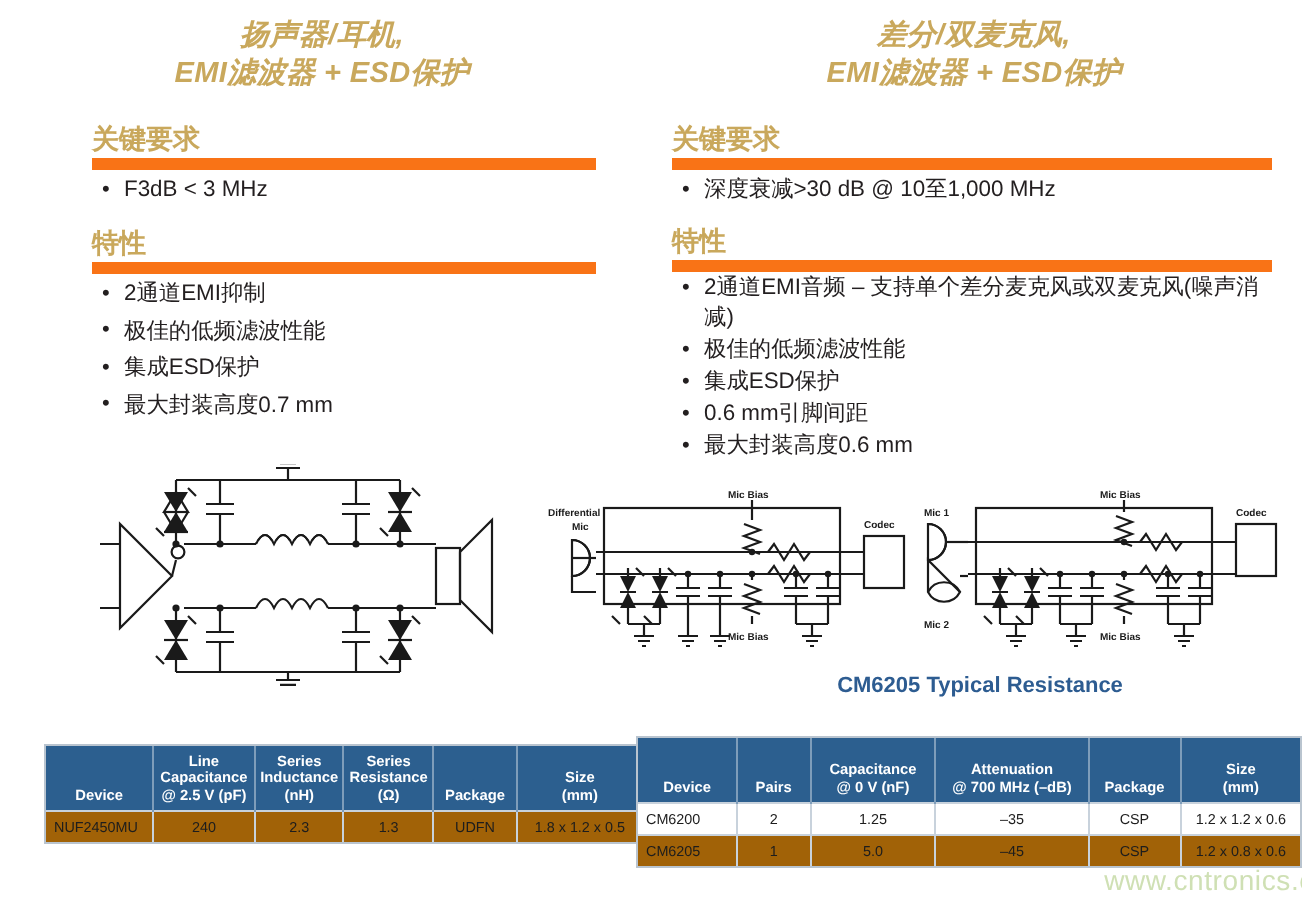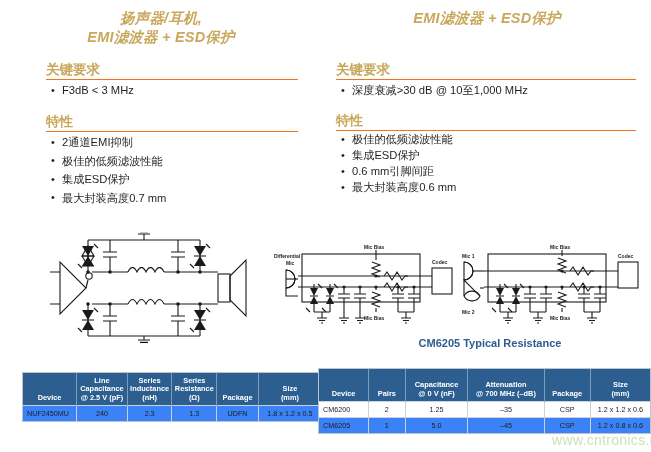--- a/index.html
+++ b/index.html
@@ -28,21 +28,21 @@
   .title-left{position:absolute;left:8px;top:9px;width:306px;}
 
   
   .sec{position:absolute;}
   .sec-head{
     color:#c9a85c;
     font-size:13.5px;
     font-weight:700;
     line-height:16px;
     padding-bottom:1px;
-    border-bottom:1px solid #f97316;
+    border-bottom:6px solid #f97316;
   }
   .bullets{margin:0;padding:0;list-style:none;}
   .bullets li{
     position:relative;
     padding-left:16px;
     font-size:11.2px;
     line-height:15.5px;
     color:#231f20;
     margin-top:3px;
   }
@@ -95,21 +95,21 @@
     font-size:7.2px;
     color:#1d1d1d;
     text-align:center;
     padding:2px 1px;
     border-right:1px solid #c8d2dc;
     border-top:1px solid #c8d2dc;
     height:11px;
     white-space:nowrap;
   }
   tbody td:last-child{border-right:none;}
-  tbody tr.alt td{background:#3b82f6;}
+  tbody tr.alt td{background:#a16207;}
   tbody tr td:first-child{text-align:left;padding-left:4px;}
 
   
   .watermark{
     position:absolute;right:6px;bottom:4px;
     color:#cfe0b4;
     font-size:14px;
     font-weight:400;
     letter-spacing:.3px;
     font-family:"Liberation Sans","DejaVu Sans",sans-serif;
@@ -269,33 +269,35 @@
           <td>2.3</td>
           <td>1.3</td>
           <td>UDFN</td>
           <td>1.8 x 1.2 x 0.5</td>
         </tr>
       </tbody>
     </table>
   </div>
 
   <div class="title" style="position:absolute;left:332px;top:9px;width:310px;">
+    <span class="l1">差分/双麦克风,</span>
     <span class="l2">EMI滤波器 + ESD保护</span>
   </div>
 
   <div class="sec kr-right">
     <div class="sec-head">关键要求</div>
     <ul class="bullets">
       <li>深度衰减&gt;30 dB @ 10至1,000 MHz</li>
     </ul>
   </div>
 
   <div class="sec ft-right">
     <div class="sec-head">特性</div>
     <ul class="bullets tight">
+      <li>2通道EMI音频 – 支持单个差分麦克风或双麦克风(噪声消减)</li>
       <li>极佳的低频滤波性能</li>
       <li>集成ESD保护</li>
       <li>0.6 mm引脚间距</li>
       <li>最大封装高度0.6 mm</li>
     </ul>
   </div>
 
   <div class="diagram dia-right">
     <svg width="375" height="100" viewBox="0 0 375 100">
 

